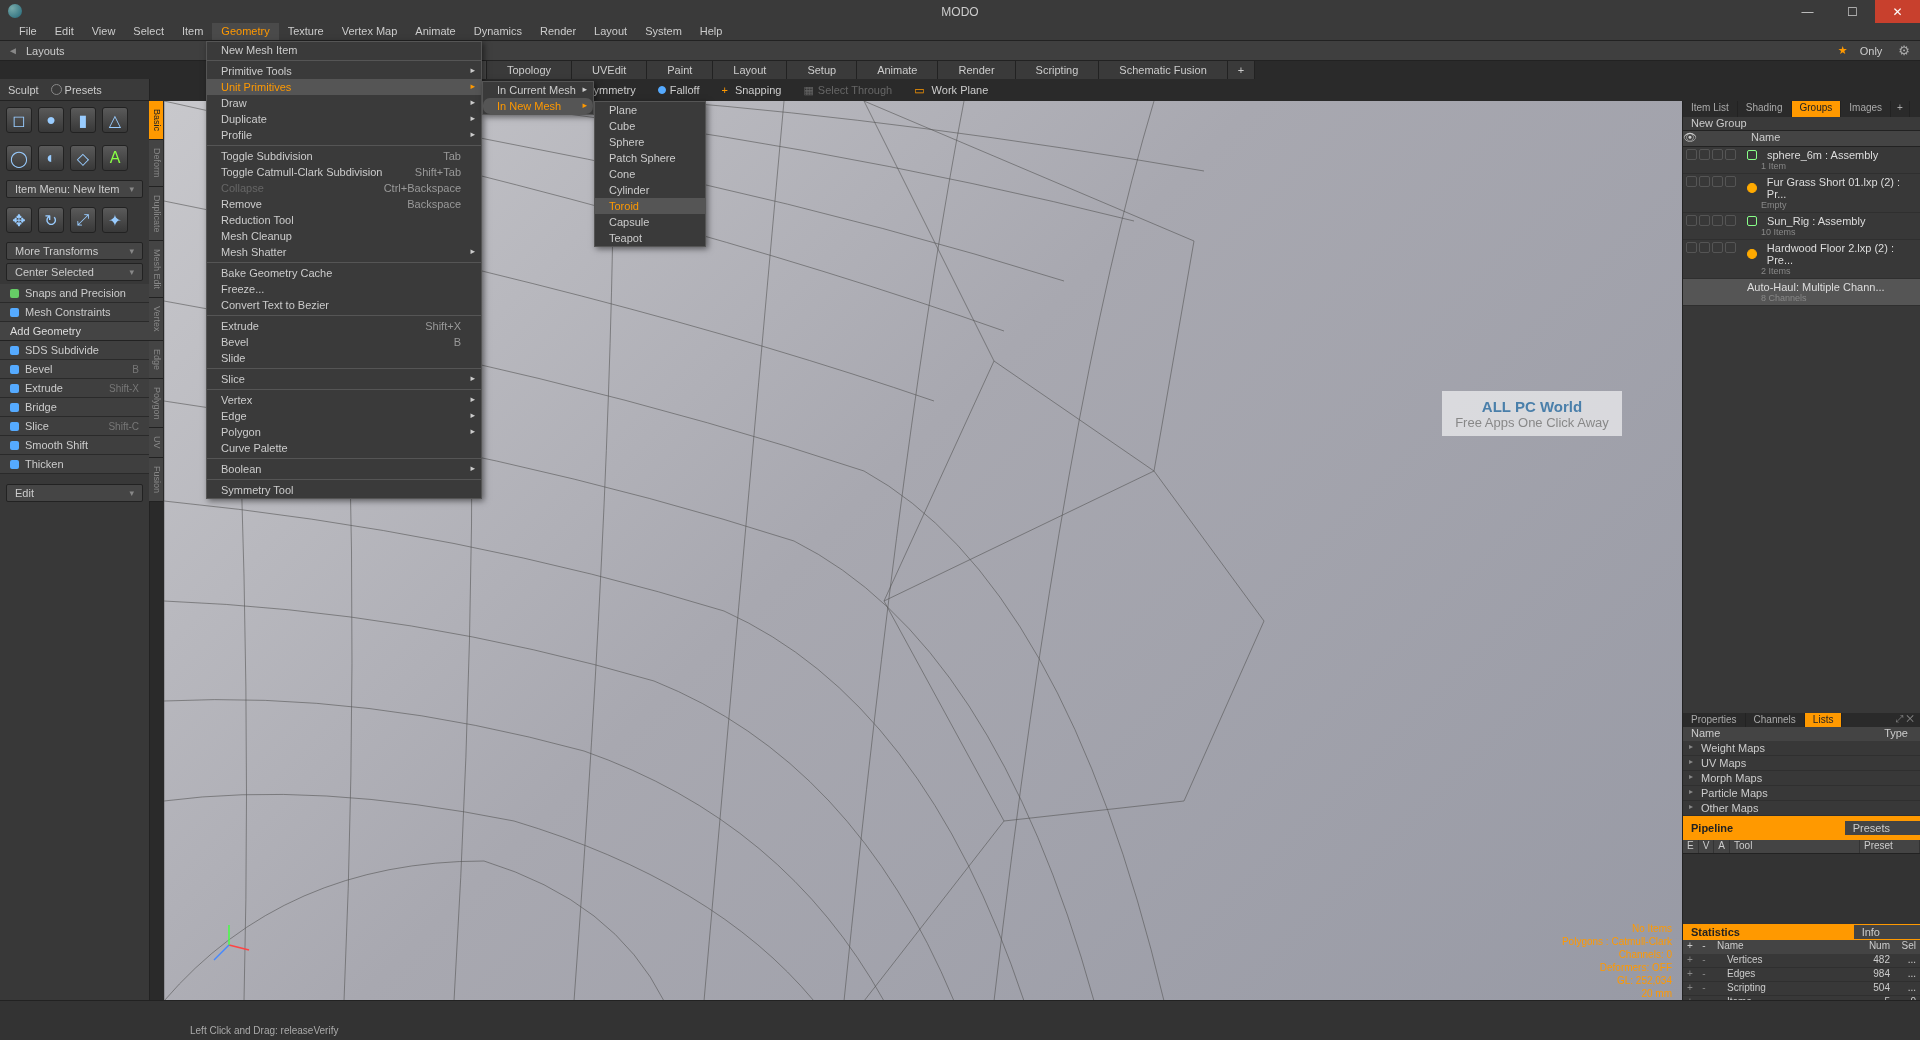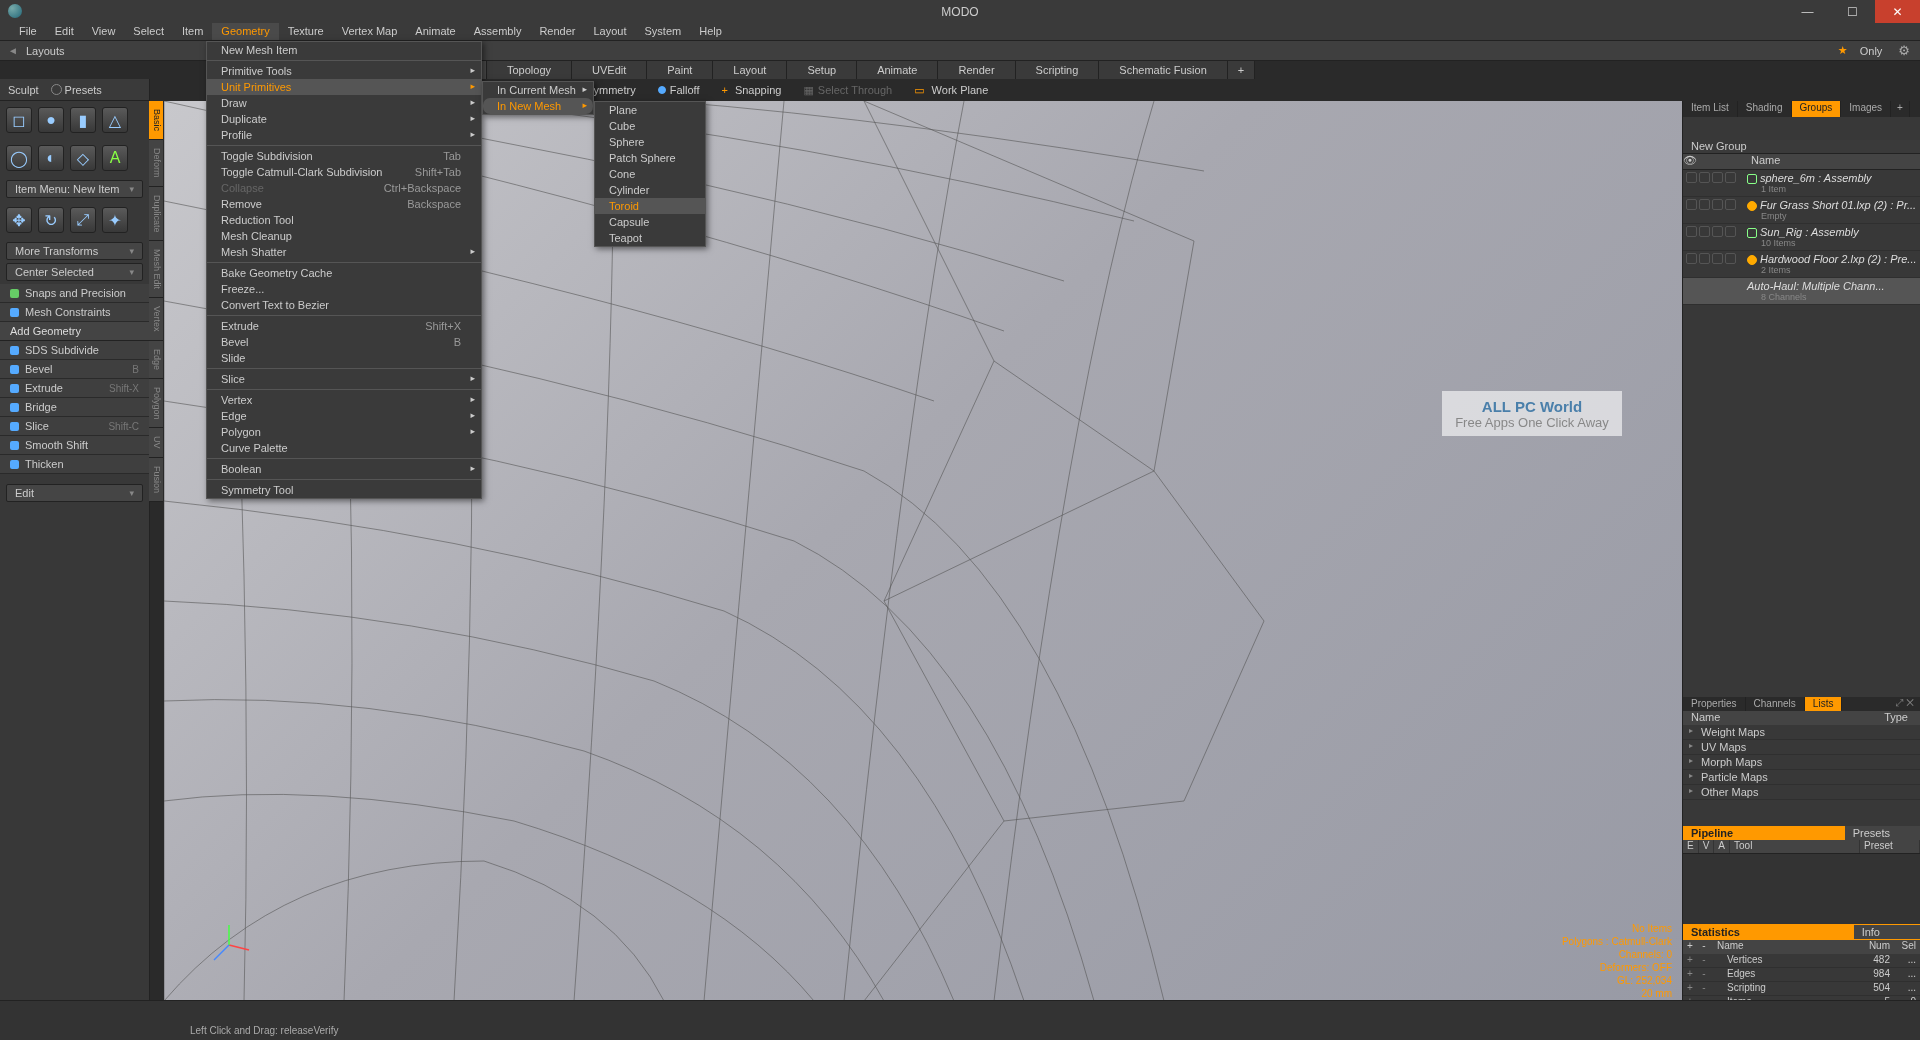--- a/index.html
+++ b/index.html
@@ -81,46 +81,46 @@
 .menu2 .mi { min-width: 80px; border-radius: 7px; }
 .menu3 { left: 594px; top: 101px; width: 112px; }
 .menu3 .mi { min-width: 80px; }
 
 
 .right-panel { position: absolute; right: 0; top: 101px; bottom: 30px; width: 238px; background: #383838; border-left: 1px solid #222; display: flex; flex-direction: column; }
 .rp-tabs { height: 16px; background: #2a2a2a; display: flex; font-size: 10px; }
 .rp-tabs > div { padding: 1px 8px; color: #aaa; border-right: 1px solid #222; }
 .rp-tabs > div.active { background: #f90; color: #222; }
 .rp-tabs > div.plus { padding: 1px 6px; }
-.group-hdr { height: 14px; background: #3a3a3a; padding-left: 8px; color: #ccc; border-bottom: 1px solid #222; margin-top: 23px; }
+.group-hdr { height: 14px; background: #3a3a3a; padding-left: 8px; color: #ccc; border-bottom: 1px solid #222; }
 .item-col-hdr { height: 16px; background: #444; display: flex; border-bottom: 1px solid #222; }
 .item-col-hdr .eye { width: 16px; }
 .item-col-hdr .name { padding-left: 4px; flex: 1; color: #ccc; }
 .item-row { display: flex; padding: 2px 0; border-bottom: 1px solid #2f2f2f; }
 .item-row .cols { width: 60px; display: flex; gap: 2px; padding-left: 3px; }
 .item-row .cols > div { width: 11px; height: 11px; border: 1px solid #555; border-radius: 2px; }
 .item-row .content { flex: 1; padding-left: 4px; }
-.item-row .title { color: #ddd; display: flex; align-items: flex-end; gap: 3px; font-style: italic; }
+.item-row .title { color: #ddd; display: flex; align-items: center; gap: 10px; }
 .item-row .title .ic { width: 10px; height: 10px; border: 1px solid #8f8; border-radius: 2px; }
 .item-row .title .ic.o { border-color: #fa0; background: #fa0; border-radius: 50%; }
 .item-row .sub { color: #888; font-size: 9px; padding-left: 14px; }
 .item-row.sel { background: #555; }
 
 .props-tabs { height: 14px; background: #2a2a2a; display: flex; font-size: 10px; margin-top: auto; }
 .props-tabs > div { padding: 1px 8px; color: #aaa; border-right: 1px solid #222; }
 .props-tabs > div.active { background: #f90; color: #222; }
 .props-tabs .icons { margin-left: auto; padding-right: 6px; color: #888; }
 
 .lists-panel { background: #383838; }
 .list-hdr { height: 14px; background: #444; display: flex; padding-left: 8px; }
 .list-hdr .type { margin-left: auto; padding-right: 12px; }
 .list-row { padding: 1px 4px 1px 18px; color: #ccc; border-bottom: 1px solid #2f2f2f; position: relative; }
 .list-row::before { content: "▸"; position: absolute; left: 6px; font-size: 8px; color: #888; }
 
-.pipeline-hdr { height: 14px; background: #f90; color: #222; padding-left: 8px; display: flex; align-items: center; font-weight: 600; margin-top: 26px; }
+.pipeline-hdr { height: 24px; background: #f90; color: #222; padding-left: 8px; display: flex; align-items: center; font-weight: 600; }
 .pipeline-hdr .presets { margin-left: auto; background: #444; color: #ccc; padding: 1px 30px 1px 8px; font-weight: 400; }
 .pipeline-cols { height: 14px; background: #444; display: flex; border-bottom: 1px solid #222; font-size: 10px; }
 .pipeline-cols > div { padding: 0 4px; border-right: 1px solid #333; }
 .pipeline-body { height: 70px; background: #333; }
 
 .stats-hdr { height: 16px; background: #f90; color: #222; padding-left: 8px; display: flex; align-items: center; font-weight: 600; }
 .stats-hdr .info { margin-left: auto; background: #444; color: #ccc; padding: 1px 40px 1px 8px; font-weight: 400; }
 .stats-cols { height: 14px; background: #444; display: flex; font-size: 10px; }
 .stats-cols > div:nth-child(1) { width: 14px; text-align: center; }
 .stats-cols > div:nth-child(2) { width: 14px; text-align: center; }
@@ -153,21 +153,21 @@
 <div class="menu-bar" id="menubar">
     <div>File</div>
     <div>Edit</div>
     <div>View</div>
     <div>Select</div>
     <div>Item</div>
     <div class="active">Geometry</div>
     <div>Texture</div>
     <div>Vertex Map</div>
     <div>Animate</div>
-    <div>Assembly</div>
+    <div>Dynamics</div>
     <div>Render</div>
     <div>Layout</div>
     <div>System</div>
     <div>Help</div>
   </div>
 
 <div class="layouts-bar">
   <span class="arrow">◄</span>
   <span>Layouts</span>
   <span class="star">★</span>

